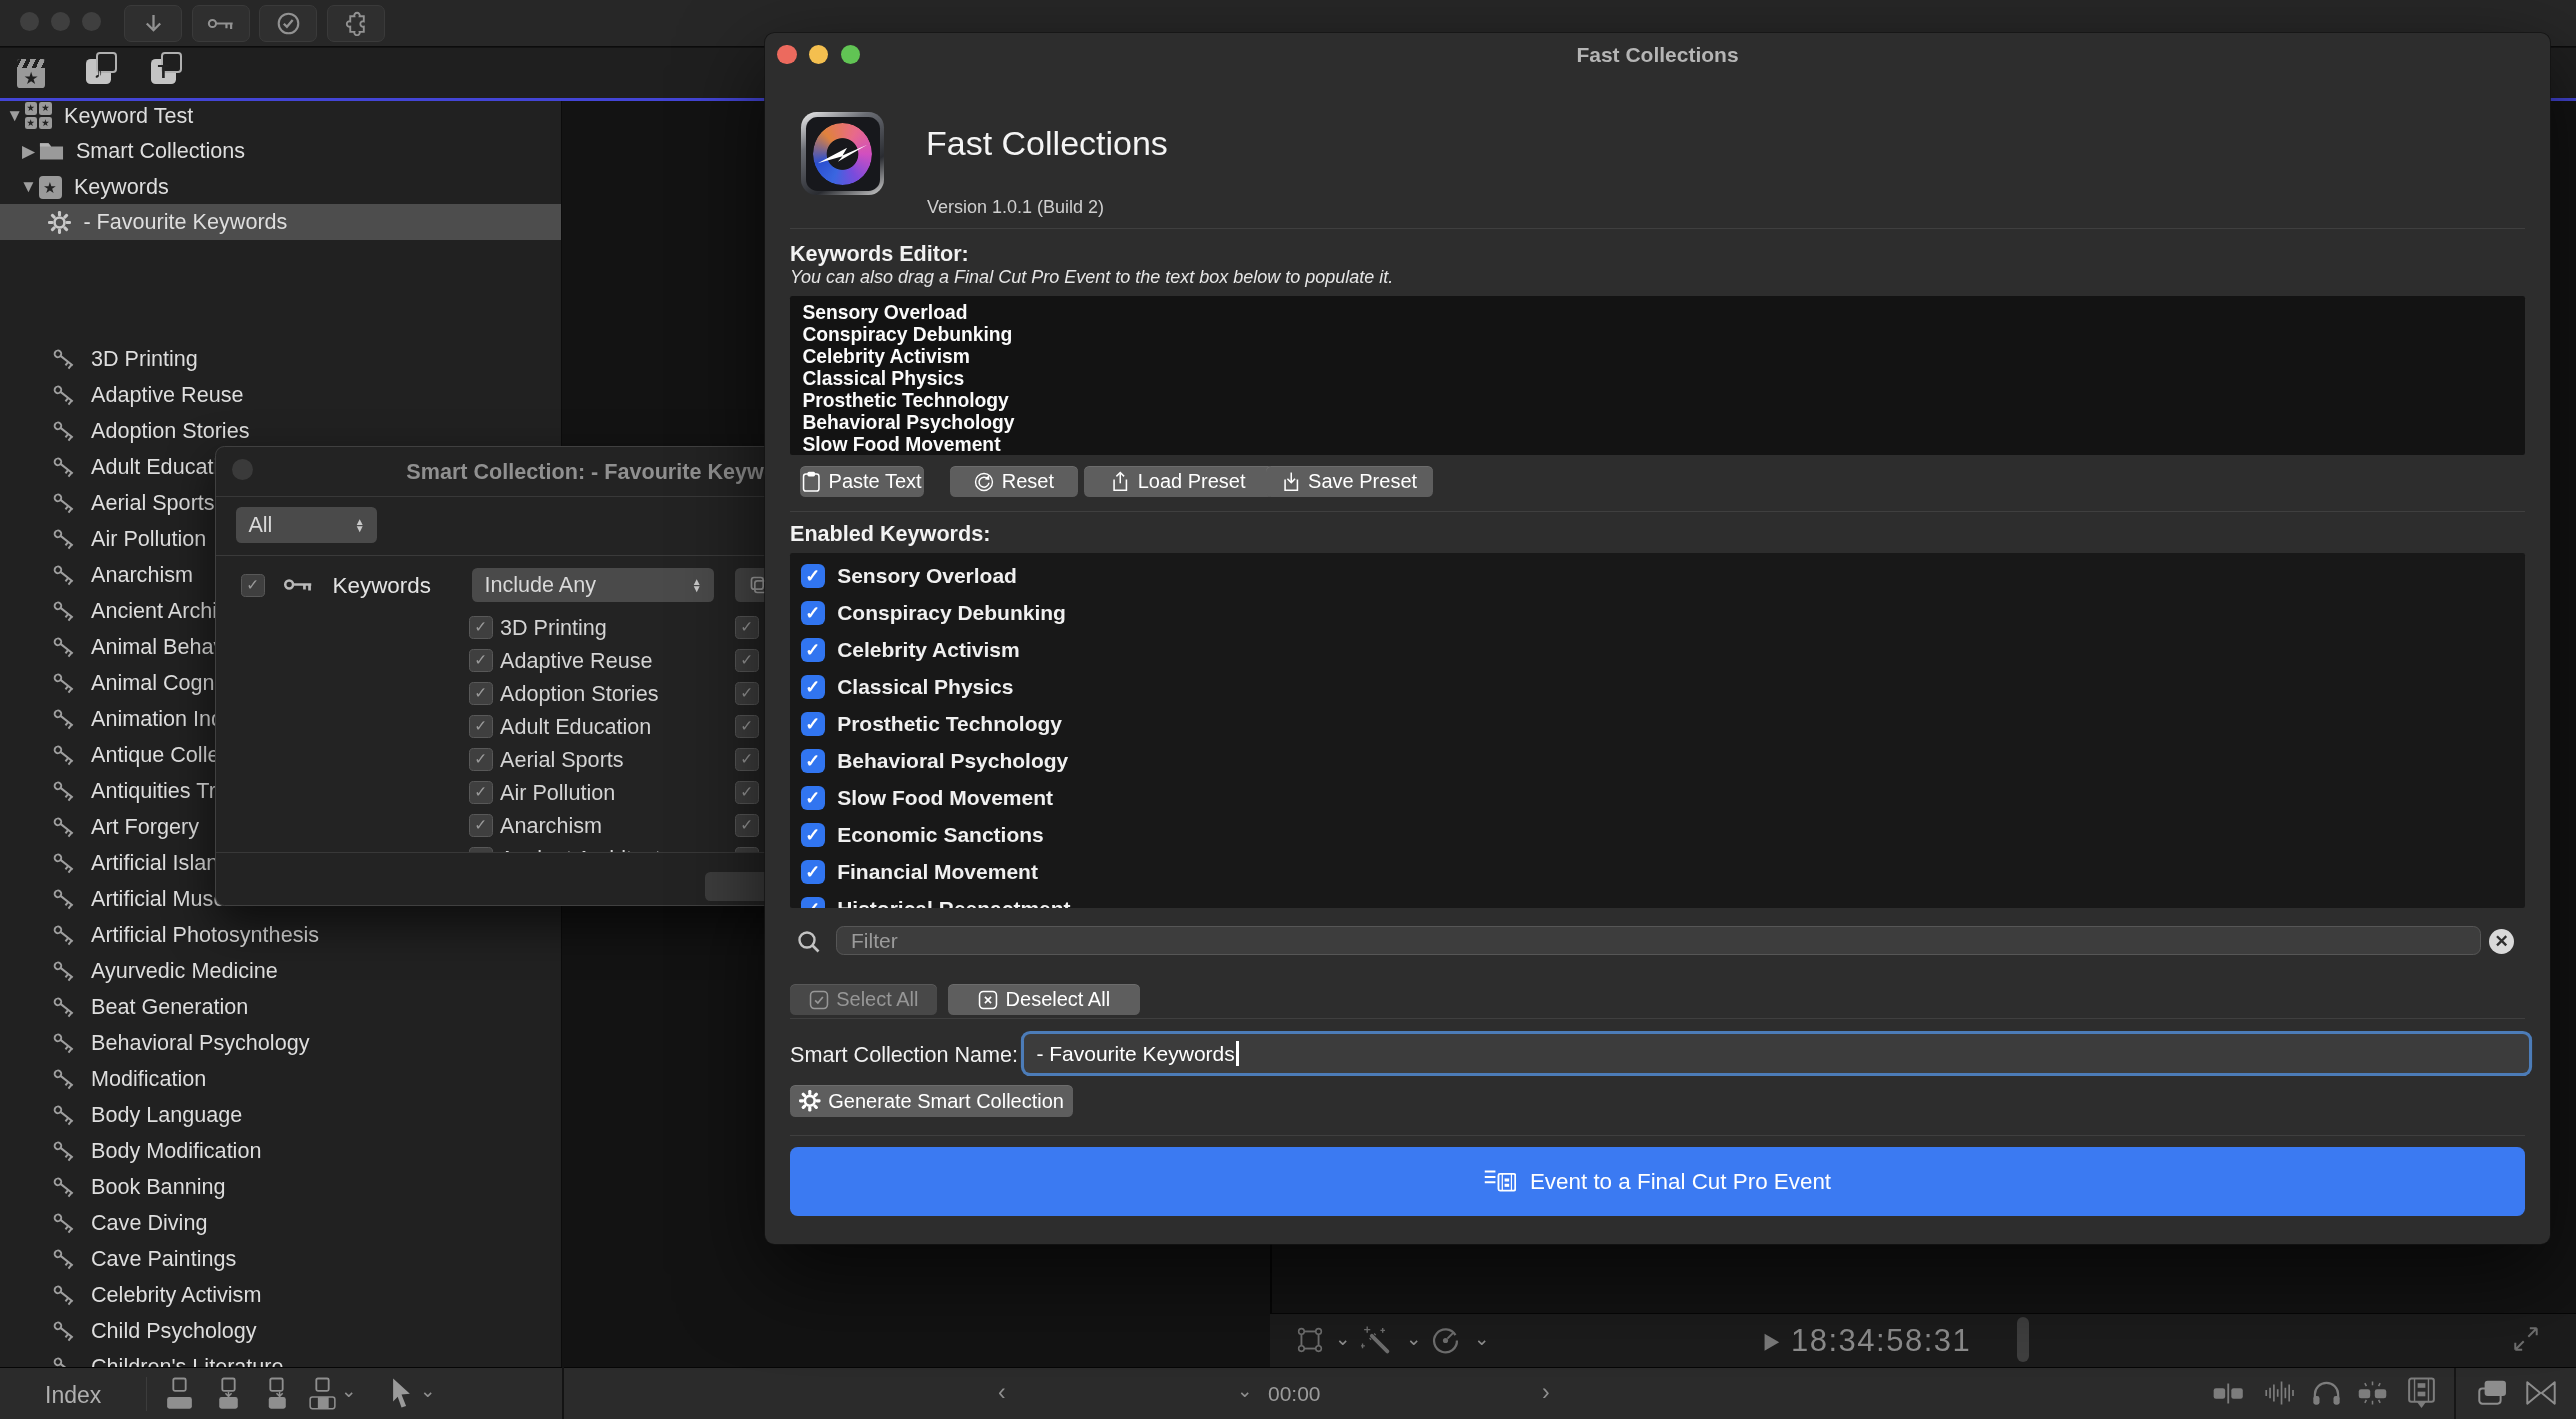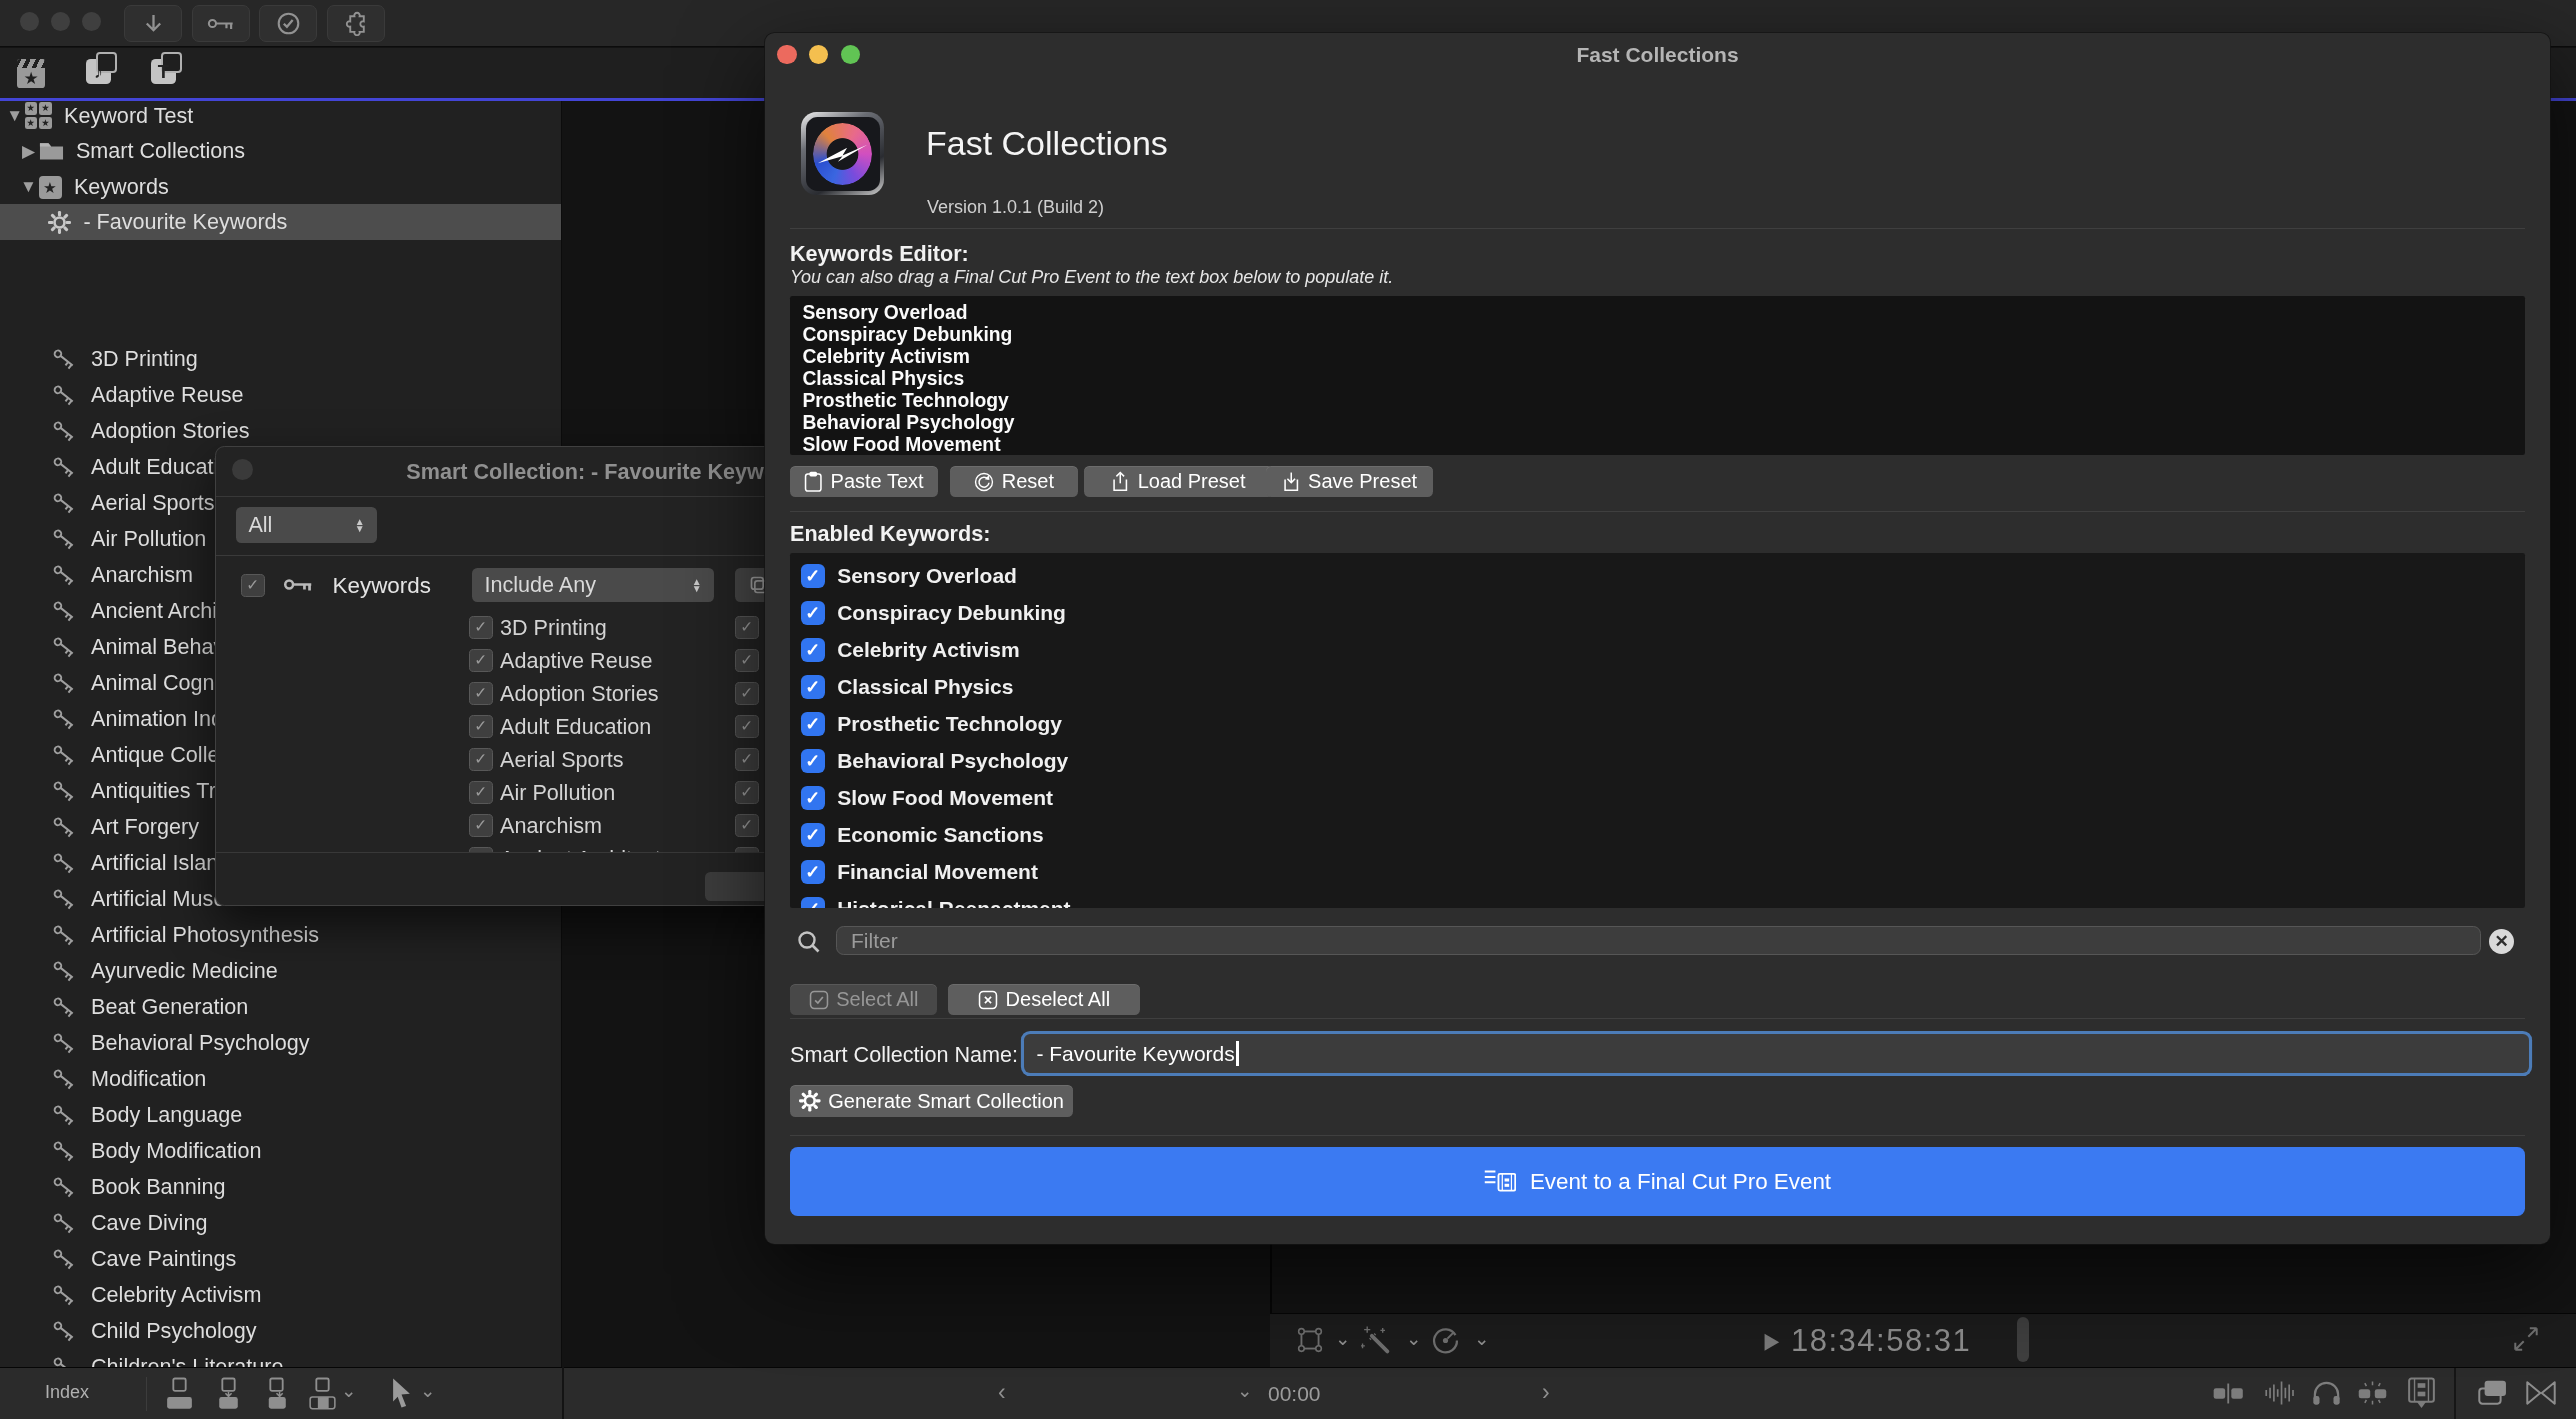--- a/index.html
+++ b/index.html
@@ -628,21 +628,21 @@
 
     <div class="line">Sensory Overload</div>
         <div class="line">Conspiracy Debunking</div>
         <div class="line">Celebrity Activism</div>
         <div class="line">Classical Physics</div>
         <div class="line">Prosthetic Technology</div>
         <div class="line">Behavioral Psychology</div>
         <div class="line">Slow Food Movement</div>
       </div>
 
-    <div class="btn" style="left:25px;top:433px;width:148px">
+    <div class="btn" style="left:35px;top:433px;width:124px">
       <svg width="18.5" height="21.6" viewBox="0 0 24 28">
           <rect x="2" y="4" width="20" height="22" rx="3" fill="none" stroke="#fff" stroke-width="2"></rect>
           <rect x="7" y="1" width="10" height="6" rx="2" fill="#fff"></rect>
         </svg>
       <span>Paste Text</span>
     </div>
     <div class="btn" style="left:185px;top:433px;width:128px">
       <svg width="20" height="20" viewBox="0 0 26 26">
           <circle cx="13" cy="13" r="11" fill="none" stroke="#fff" stroke-width="1.8"></circle>
           <path d="M18 9a6.5 6.5 0 1 0 1.5 5" fill="none" stroke="#fff" stroke-width="2"></path>
@@ -822,21 +822,21 @@
     <div class="ab" id="timecode" style="left:521px;top:9.3px">18:34:58:31</div>
     <span class="ab v-ico" style="left:1243px;top:12.4px">
       <svg width="26" height="26" viewBox="0 0 34 34">
           <path d="M20 14 31 3M31 3h-9M31 3v9M14 20 3 31M3 31h9M3 31v-9" fill="none" stroke="currentColor" stroke-width="2.6"></path>
         </svg>
     </span>
   </div>
   <div class="ab" id="scroll-handle"></div>
 
   <div class="ab" id="index-bar">
-    <div class="ab bar-txt" style="left:45px;top:14px;color:#b0b0b0;font-size:18px">Index</div>
+    <div class="ab bar-txt" style="left:45px;top:14px;color:#b0b0b0;font-size:23px">Index</div>
     <div class="vdiv"></div>
     <span class="ab v-ico" style="left:164px;top:9.3px;color:#8f8f8f">
       <svg width="31" height="34" viewBox="0 0 40 44">
           <rect x="12" y="2" width="16" height="16" rx="2" fill="none" stroke="currentColor" stroke-width="2.4"></rect>
           <rect x="4" y="26" width="32" height="15" rx="3" fill="currentColor"></rect>
         </svg>
     </span>
     <span class="ab v-ico" style="left:213px;top:9.3px;color:#8f8f8f">
       <svg width="31" height="34" viewBox="0 0 40 44">
           <rect x="12" y="2" width="16" height="16" rx="2" fill="none" stroke="currentColor" stroke-width="2.4"></rect>

